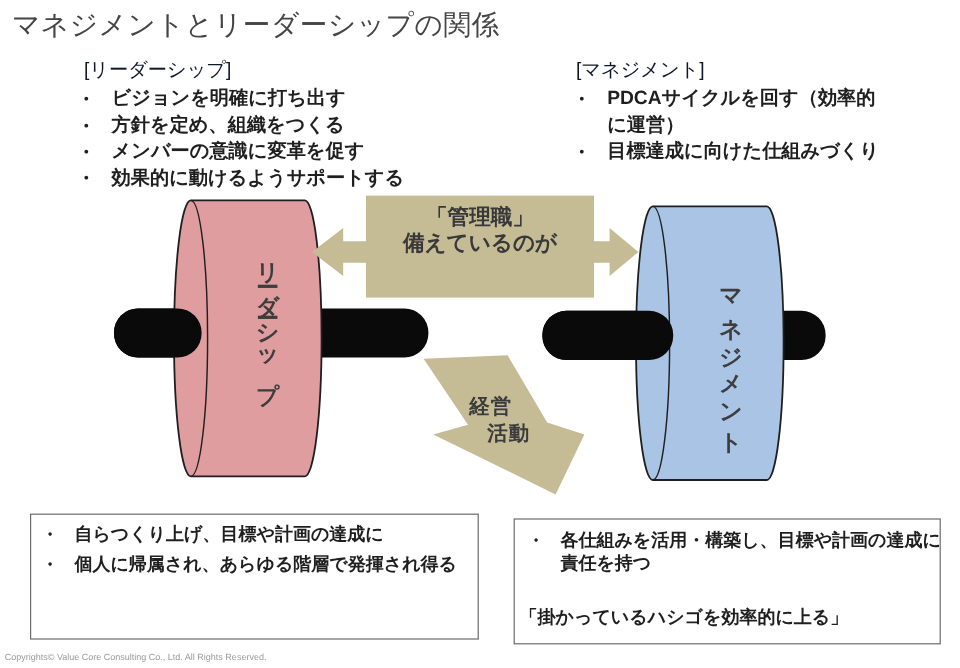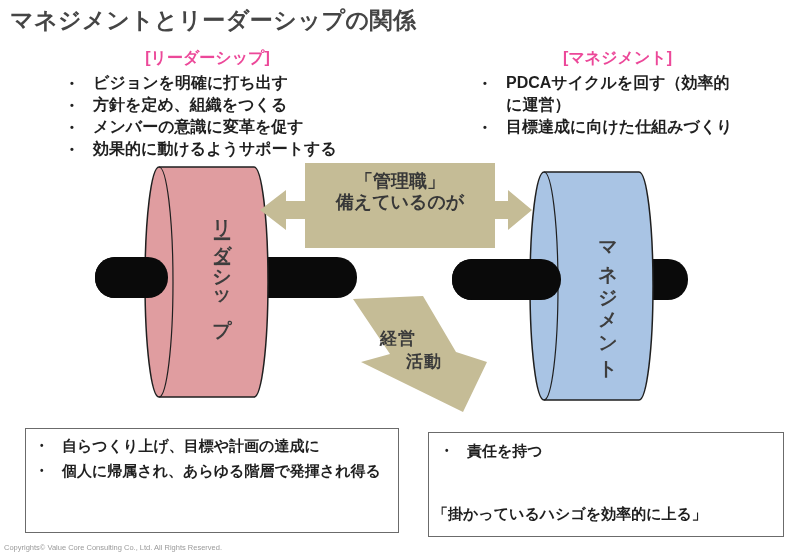--- a/index.html
+++ b/index.html
@@ -3,25 +3,25 @@
 <meta charset="utf-8">
 <style>
   html,body{margin:0;padding:0;}
   body{
     width:800px;height:557px;position:relative;background:#ffffff;
     font-family:"Liberation Sans","DejaVu Sans",sans-serif;
     overflow:hidden;
   }
   .abs{position:absolute;}
   .title{
-    left:10px;top:5px;font-size:23px;font-weight:bold;color:#454545;
+    left:10px;top:5px;font-size:23px;font-weight:normal;color:#454545;
     white-space:nowrap;letter-spacing:0.5px;
   }
   .list-header{
-    font-size:16px;font-weight:bold;color:#ec4899;text-align:center;
+    font-size:16px;font-weight:normal;color:#0f172a;text-align:left;
     width:275px;white-space:nowrap;
   }
   .bullet-row{
     display:flex;align-items:flex-start;font-size:16px;font-weight:bold;
     color:#1f1f1f;white-space:nowrap;line-height:22px;
   }
   .bullet-row .dot{
     width:23px;flex:0 0 23px;font-size:11px;line-height:22px;color:#1f1f1f;
   }
   .line{display:block;}
@@ -109,37 +109,38 @@
 </div>
 
 <div class="abs v-label" style="left:209px;top:205px;">リーダーシップ</div>
 <div class="abs v-label" style="left:595px;top:228px;">マネジメント</div>
 
 <div class="abs center-box-text">
   <span class="line">「管理職」</span>
   <span class="line">備えているのが</span>
 </div>
 
-<div class="abs act" style="left:380px;top:327px;">経営</div>
+<div class="abs act" style="left:391px;top:327px;">経営</div>
 <div class="abs act" style="left:406px;top:350px;">活動</div>
 
 <div class="abs note-box" style="left:25px;top:428px;width:372px;height:103px;">
   <div class="bullet-row" style="left:14px;top:7px;">
     <span class="dot">•</span>
     <span>自らつくり上げ、目標や計画の達成に</span>
   </div>
   <div class="bullet-row" style="left:14px;top:32px;">
     <span class="dot">•</span>
     <span>個人に帰属され、あらゆる階層で発揮され得る</span>
   </div>
 </div>
 
 <div class="abs note-box" style="left:428px;top:432px;width:354px;height:103px;">
   <div class="bullet-row wrap2" style="left:16px;top:8px;">
     <span class="dot">•</span>
     <span>
+      <span class="line">各仕組みを活用・構築し、目標や計画の達成に</span>
       <span class="line">責任を持つ</span>
     </span>
   </div>
   <div class="note-quote" style="left:4px;top:72px;">「掛かっているハシゴを効率的に上る」</div>
 </div>
 
 <div class="abs copyright">Copyrights© Value Core Consulting Co., Ltd. All Rights Reserved.</div>
 
 </body></html>

